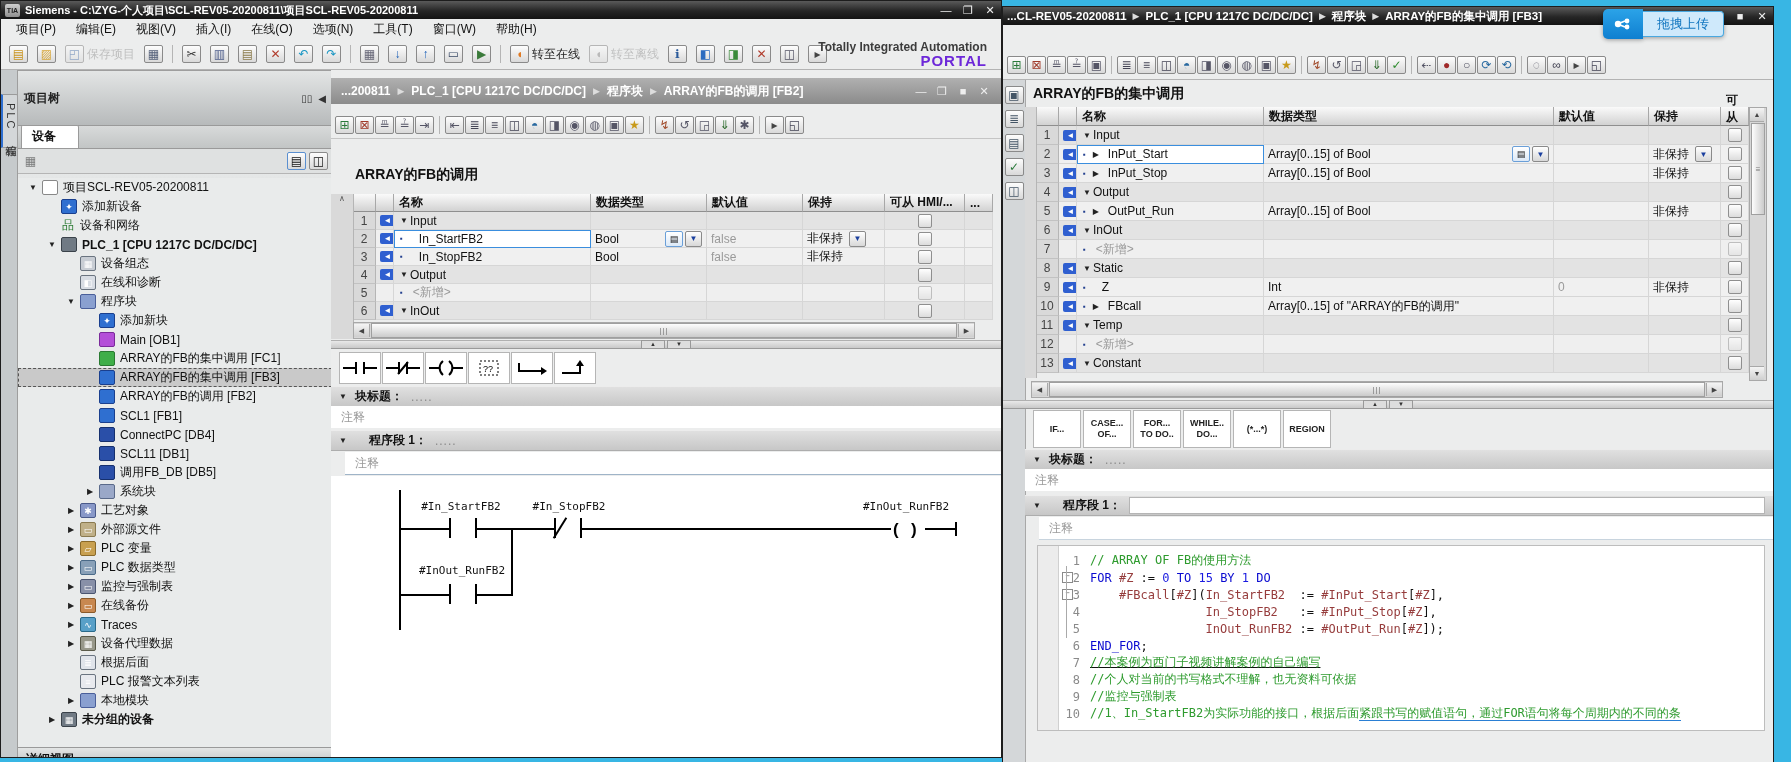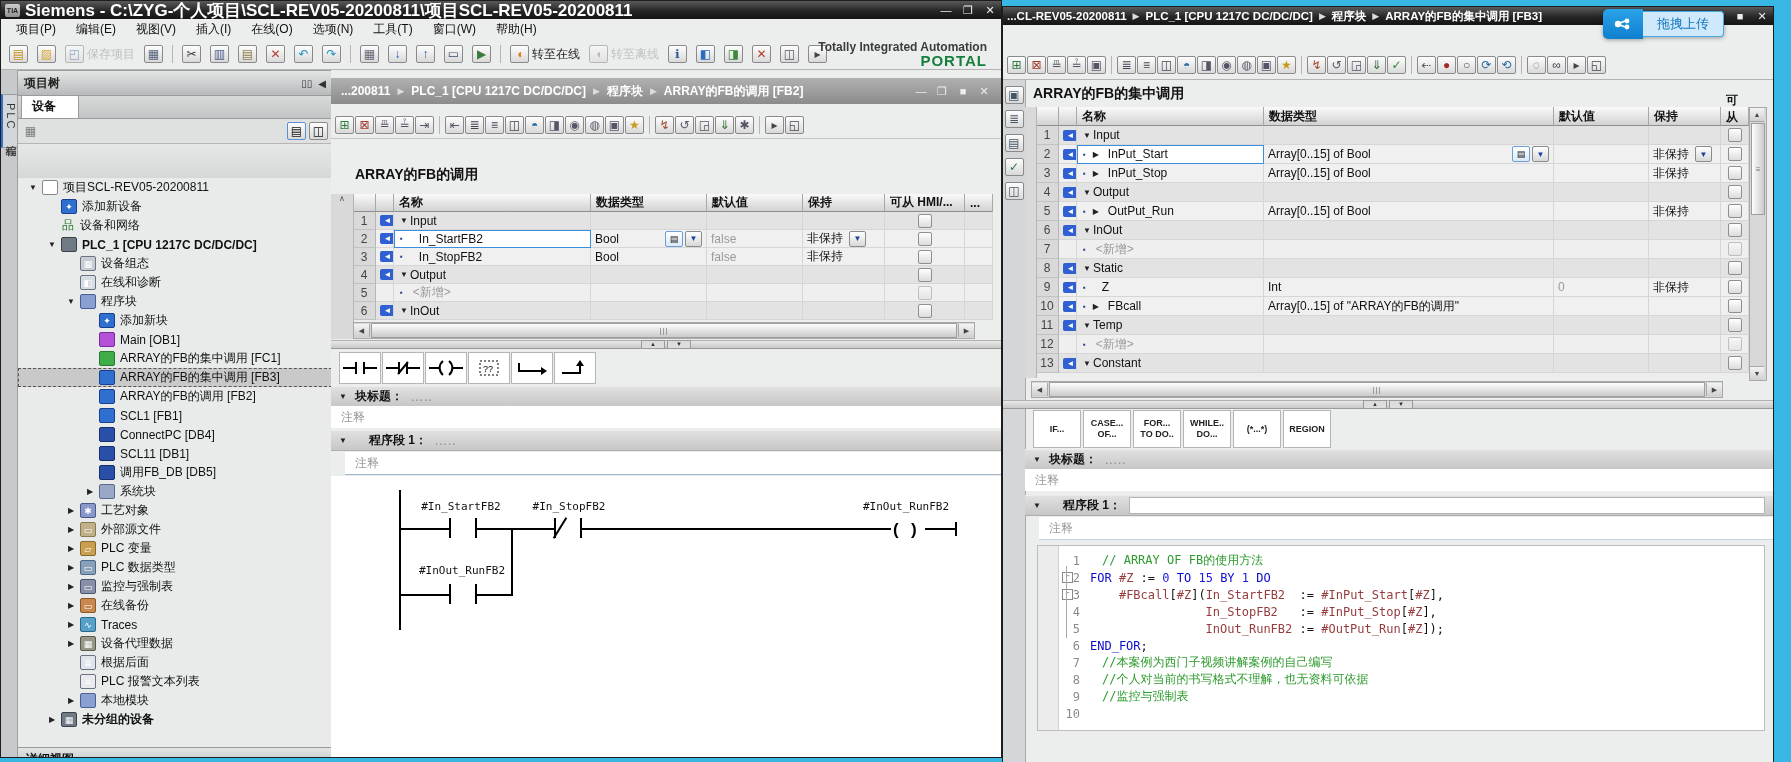--- a/index.html
+++ b/index.html
@@ -22,30 +22,30 @@
   .toolbar{position:absolute;left:0;right:0;top:38px;height:30px;background:#eceded;
            display:flex;align-items:center;padding-left:4px;gap:1px;border-bottom:1px solid #b3b3b3;}
   .tbi{display:flex;align-items:center;gap:3px;padding:2px 3px;border:1px solid transparent;border-radius:2px;}
   .tbi.dis{opacity:.55;}
   .ic{width:17px;height:16px;display:flex;align-items:center;justify-content:center;
       font-size:12px;line-height:1;}
   .icbox{border:1px solid #8a8a8a;border-radius:2px;background:linear-gradient(#fdfdfd,#d9d9d9);}
   .tsep{width:1px;height:18px;background:#b5b5b5;margin:0 4px;}
   .brand{position:absolute;right:14px;top:40px;text-align:right;line-height:13px;}
   .brand .b1{font-size:12px;font-weight:bold;color:#3c3c3c;}
-  .brand .b2{font-size:15px;font-weight:bold;color:#15803d;letter-spacing:1px;}
+  .brand .b2{font-size:15px;font-weight:bold;color:#6d28d9;letter-spacing:1px;}
   
   .vstrip{position:absolute;left:0;top:69px;bottom:0;width:16px;background:#c6cacc;border-right:1px solid #a8a8a8;}
   .vtab{position:absolute;left:0;top:24px;width:15px;padding:8px 0;background:#d4d7d9;
         border:1px solid #9a9a9a;border-left:2px solid #2f6fd0;border-radius:0 3px 3px 0;
         writing-mode:vertical-lr;text-orientation:mixed;font-size:11px;color:#333;letter-spacing:2px;text-align:center;}
   
   .pane{position:absolute;background:#e9ebeb;border:1px solid #9e9e9e;}
   .phead{height:24px;background:linear-gradient(#e3e5e5,#b7bab b 90%);background:linear-gradient(#e3e5e5,#b7babb);
-         display:flex;align-items:center;padding:0 6px;font-weight:bold;color:#222;border-bottom:1px solid #9a9a9a;}
+         display:flex;align-items:center;padding:15px 6px;font-weight:bold;color:#222;border-bottom:1px solid #9a9a9a;}
   .phead .pbtns{margin-left:auto;display:flex;gap:6px;color:#333;font-weight:normal;font-size:10px;}
   .tabrow{height:22px;background:linear-gradient(#d8dada,#c2c5c5);display:flex;align-items:flex-end;padding-left:3px;border-bottom:1px solid #9a9a9a;}
   .tab{background:#fff;border:1px solid #9a9a9a;border-bottom:none;padding:2px 22px 3px 10px;font-weight:bold;border-radius:2px 2px 0 0;}
   .ptools{height:24px;background:#dfe1e1;display:flex;align-items:center;padding:0 4px;border-bottom:1px solid #b5b5b5;}
   .ptools .right{margin-left:auto;display:flex;gap:3px;}
   .pgap{height:36px;background:linear-gradient(#e6e8e8,#d5d7d7);border-bottom:1px solid #c2c2c2;}
   
   .tree{position:absolute;left:0;right:0;overflow:hidden;background:#e9ebeb;}
   .trow{height:19px;display:flex;align-items:center;white-space:nowrap;position:relative;}
   .trow.sel{background:#c9c9c9;outline:1px dashed #555;outline-offset:-1px;}
@@ -113,40 +113,40 @@
   .snips{position:absolute;display:flex;gap:2px;}
   .snip{min-width:40px;height:36px;background:#fff;border:1px solid #b5b5b5;display:flex;flex-direction:column;
         align-items:center;justify-content:center;font-size:9px;font-weight:bold;color:#222;line-height:11px;padding:0 3px;}
   
   .codebox{position:absolute;background:#fff;border:1px solid #bdbdbd;font-family:"DejaVu Sans Mono",monospace;font-size:12px;overflow:hidden;}
   .cgutter{position:absolute;left:0;top:0;bottom:0;width:20px;background:#ececec;border-right:1px solid #d0d0d0;}
   .cline{position:absolute;left:0;right:0;height:17px;display:flex;align-items:center;white-space:pre;}
   .cnum{width:42px;text-align:right;color:#8a8a8a;padding-right:10px;flex:none;}
   .fold{position:absolute;left:24px;width:9px;height:9px;border:1px solid #8a8a8a;background:#fff;
         font-size:7px;line-height:7px;text-align:center;color:#555;}
-  .k{color:#0a0ad0;} .v{color:#963c3c;} .c{color:#2e9b2e;margin-left:12px;} .n{color:#1a1ae0;} .p{color:#111;}
+  .k{color:#0a0ad0;} .v{color:#963c3c;} .c{color:#2e9b2e;} .n{color:#1a1ae0;} .p{color:#111;}
   .cu{color:#2e9b2e;border-bottom:1px solid #2a7fd4;}
   
   .dragup{position:absolute;display:flex;align-items:center;z-index:50;filter:drop-shadow(0 1px 2px rgba(0,0,0,.35));}
   .dragup .logo{width:40px;height:30px;background:linear-gradient(#2ba3e8,#0f7fd0);border-radius:5px 0 0 5px;
                 display:flex;align-items:center;justify-content:center;}
   .dragup .lbl{height:24px;background:#cfe9fb;border:1px solid #49a8e0;border-left:none;border-radius:0 4px 4px 0;
                display:flex;align-items:center;padding:0 14px;color:#1377c0;font-size:13px;}
   
   .rstrip{position:absolute;width:22px;background:#d4d7d9;border-right:1px solid #a8a8a8;}
   .rstrip .ic{margin:6px auto;}
   .whitefield{background:#fff;border:1px solid #b5b5b5;height:15px;flex:1;}
 </style>
 </head>
 <body>
 
 <div class="win" id="lwin" style="left:0;top:6;width:1000px;height:756px;">
   <div class="tbar">
     <span class="appico">TIA</span>
-    <span style="font-size:17px;">Siemens - C:\ZYG-个人项目\SCL-REV05-20200811\项目SCL-REV05-20200811</span>
+    <span style="font-size:11px;">Siemens - C:\ZYG-个人项目\SCL-REV05-20200811\项目SCL-REV05-20200811</span>
     <span class="wbtns">
       <span class="wbtn">—</span>
       <span class="wbtn">❐</span>
       <span class="wbtn">✕</span>
     </span>
   </div>
   <div class="menubar" id="lmenu">
       <span class="menuitem">项目(P)</span>
       <span class="menuitem">编辑(E)</span>
       <span class="menuitem">视图(V)</span>
@@ -1054,19 +1054,19 @@
   <div class="cmt" style="left:36px;right:0;top:510px;height:22px;border-bottom:1px solid #c8d4de;">注释</div>
 
   <div class="codebox" id="codebox" style="left:34px;top:538px;width:726px;height:184px;">
     <div class="cgutter"></div>
   <div class="cline" style="top: 6px;"><span class="cnum">1</span><span style="white-space: pre;"><span class="c">// ARRAY OF FB的使用方法</span></span></div>
       <div class="cline" style="top: 23px;"><span class="cnum">2</span><span class="fold" style="position: absolute; left: 24px;">−</span><span style="white-space: pre;"><span class="k">FOR</span><span class="p"> </span><span class="v">#Z</span><span class="p"> := </span><span class="n">0</span><span class="p"> </span><span class="k">TO</span><span class="p"> </span><span class="n">15</span><span class="p"> </span><span class="k">BY</span><span class="p"> </span><span class="n">1</span><span class="p"> </span><span class="k">DO</span></span></div>
       <div class="cline" style="top: 40px;"><span class="cnum">3</span><span class="fold" style="position: absolute; left: 24px;">−</span><span style="white-space: pre;"><span class="p">    </span><span class="v">#FBcall</span><span class="p">[</span><span class="v">#Z</span><span class="p">](</span><span class="v">In_StartFB2</span><span class="p">  := </span><span class="v">#InPut_Start</span><span class="p">[</span><span class="v">#Z</span><span class="p">],</span></span></div>
       <div class="cline" style="top: 57px;"><span class="cnum">4</span><span style="white-space: pre;"><span class="p">                </span><span class="v">In_StopFB2</span><span class="p">   := </span><span class="v">#InPut_Stop</span><span class="p">[</span><span class="v">#Z</span><span class="p">],</span></span></div>
       <div class="cline" style="top: 74px;"><span class="cnum">5</span><span style="white-space: pre;"><span class="p">                </span><span class="v">InOut_RunFB2</span><span class="p"> := </span><span class="v">#OutPut_Run</span><span class="p">[</span><span class="v">#Z</span><span class="p">]);</span></span></div>
       <div class="cline" style="top: 91px;"><span class="cnum">6</span><span style="white-space: pre;"><span class="k">END_FOR</span><span class="p">;</span></span></div>
-      <div class="cline" style="top: 108px;"><span class="cnum">7</span><span style="white-space: pre;"><span class="c">//本案例为西门子视频讲解案例的自己编写</span></span></div>
+      <div class="cline" style="top: 108px;"><span class="cnum">7</span><span style="white-space: pre; text-decoration: underline;"><span class="c">//本案例为西门子视频讲解案例的自己编写</span></span></div>
       <div class="cline" style="top: 125px;"><span class="cnum">8</span><span style="white-space: pre;"><span class="c">//个人对当前的书写格式不理解，也无资料可依据</span></span></div>
       <div class="cline" style="top: 142px;"><span class="cnum">9</span><span style="white-space: pre;"><span class="c">//监控与强制表</span></span></div>
-      <div class="cline" style="top: 159px;"><span class="cnum">10</span></div>
+      <div class="cline" style="top: 159px;"><span class="cnum">10</span><span style="white-space: pre;"><span class="c">//1、In_StartFB2为实际功能的接口，根据后面</span><span class="cu">紧跟书写的赋值语句，通过FOR语句将每个周期内的不同的条</span></span></div>
       <div style="position: absolute; left: 28px; top: 20px; width: 1px; height: 72px; background: rgb(170, 170, 170);"></div>
     </div>
 </div>
 
 </body></html>

